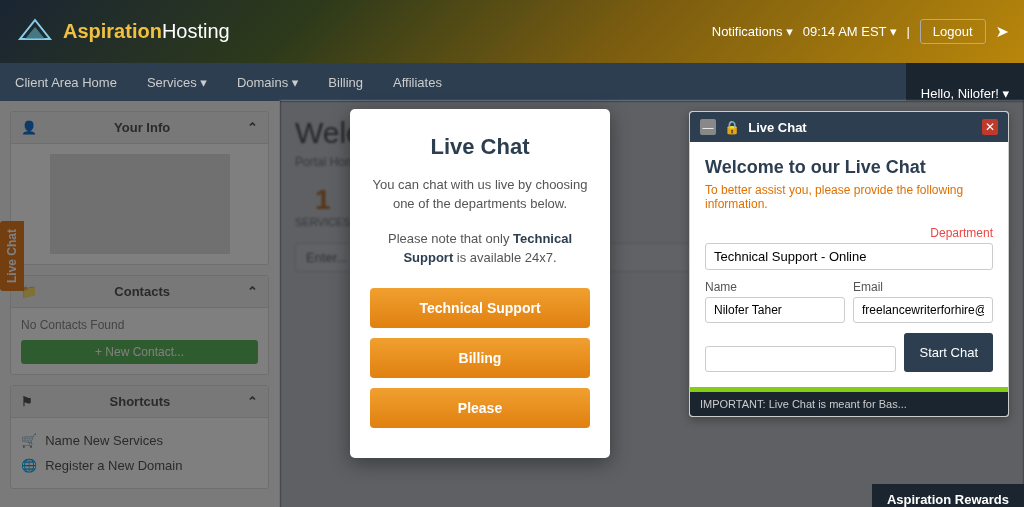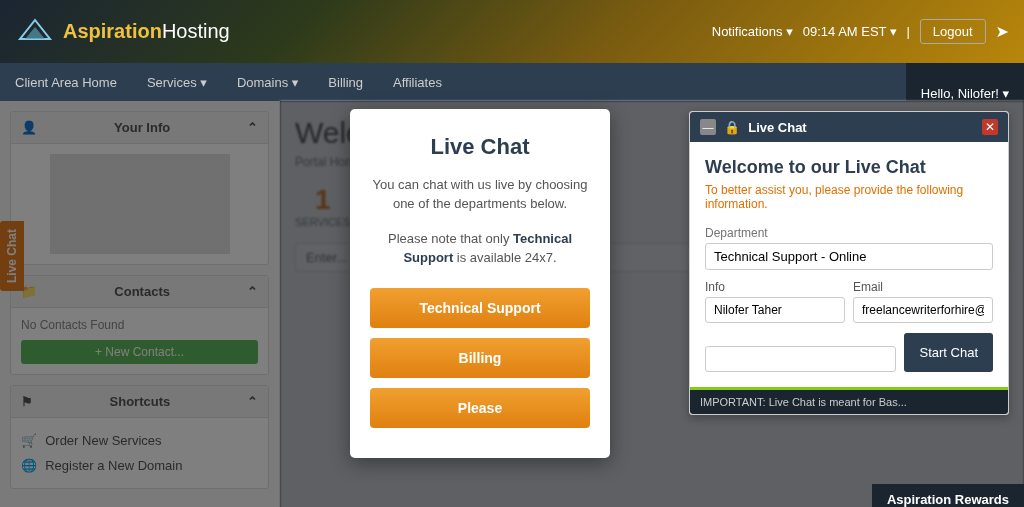--- a/index.html
+++ b/index.html
@@ -306,21 +306,21 @@
       font-size: 18px;
       font-weight: bold;
       color: #2c3e50;
       margin-bottom: 5px;
     }
     .chat-welcome-sub {
       font-size: 12px;
       color: #e07000;
       margin-bottom: 15px;
     }
-    .form-label { font-size: 12px; color: #737373; margin-bottom: 3px; display: block; }
+    .form-label { font-size: 12px; color: #ef4444; margin-bottom: 3px; display: block; text-align: right; }
     .form-input {
       width: 100%;
       padding: 5px 8px;
       border: 1px solid #ccc;
       border-radius: 3px;
       font-size: 13px;
       margin-bottom: 10px;
     }
     .form-row { display: flex; gap: 8px; margin-bottom: 10px; }
     .form-row .form-group { flex: 1; }
@@ -343,21 +343,21 @@
       cursor: pointer;
       font-size: 13px;
       white-space: nowrap;
     }
     .chat-widget-footer {
       background: #1a252f;
       color: #ccc;
       font-size: 11px;
       padding: 6px 10px;
       border-radius: 0 0 3px 3px;
-      border-top: 3px solid #84cc16;
+      border-top: 5px solid #84cc16;
     }
     .aspiration-rewards {
       position: absolute;
       bottom: 0;
       right: 0;
       background: #1a252f;
       color: white;
       padding: 8px 15px;
       font-size: 13px;
       font-weight: bold;
@@ -436,21 +436,21 @@
     </div>
     <div class="sidebar-section">
       <div class="sidebar-section-header">
         <span>⚑</span>
         <span>Shortcuts</span>
         <span>⌃</span>
       </div>
       <div class="sidebar-section-body">
         <div class="shortcut-item">
           <span class="icon">🛒</span>
-          <span>Order New Services</span>
+          <span>Name New Services</span>
         </div>
         <div class="shortcut-item">
           <span class="icon">🌐</span>
           <span>Register a New Domain</span>
         </div>
       </div>
     </div>
   </div>
 
   <div class="content">
@@ -495,21 +495,21 @@
     </div>
     <div class="chat-widget-body">
       <div class="chat-welcome-title">Welcome to our Live Chat</div>
       <div class="chat-welcome-sub">To better assist you, please provide the following information.</div>
 
       <label class="form-label">Department</label>
       <input class="form-input" value="Technical Support - Online" style="">
 
       <div class="form-row">
         <div class="form-group">
-          <label>Info</label>
+          <label>Name</label>
           <input value="Nilofer Taher" style="">
         </div>
         <div class="form-group">
           <label>Email</label>
           <input value="freelancewriterforhire@g" style="">
         </div>
       </div>
 
       <div class="domain-row">
         <div class="form-group">

